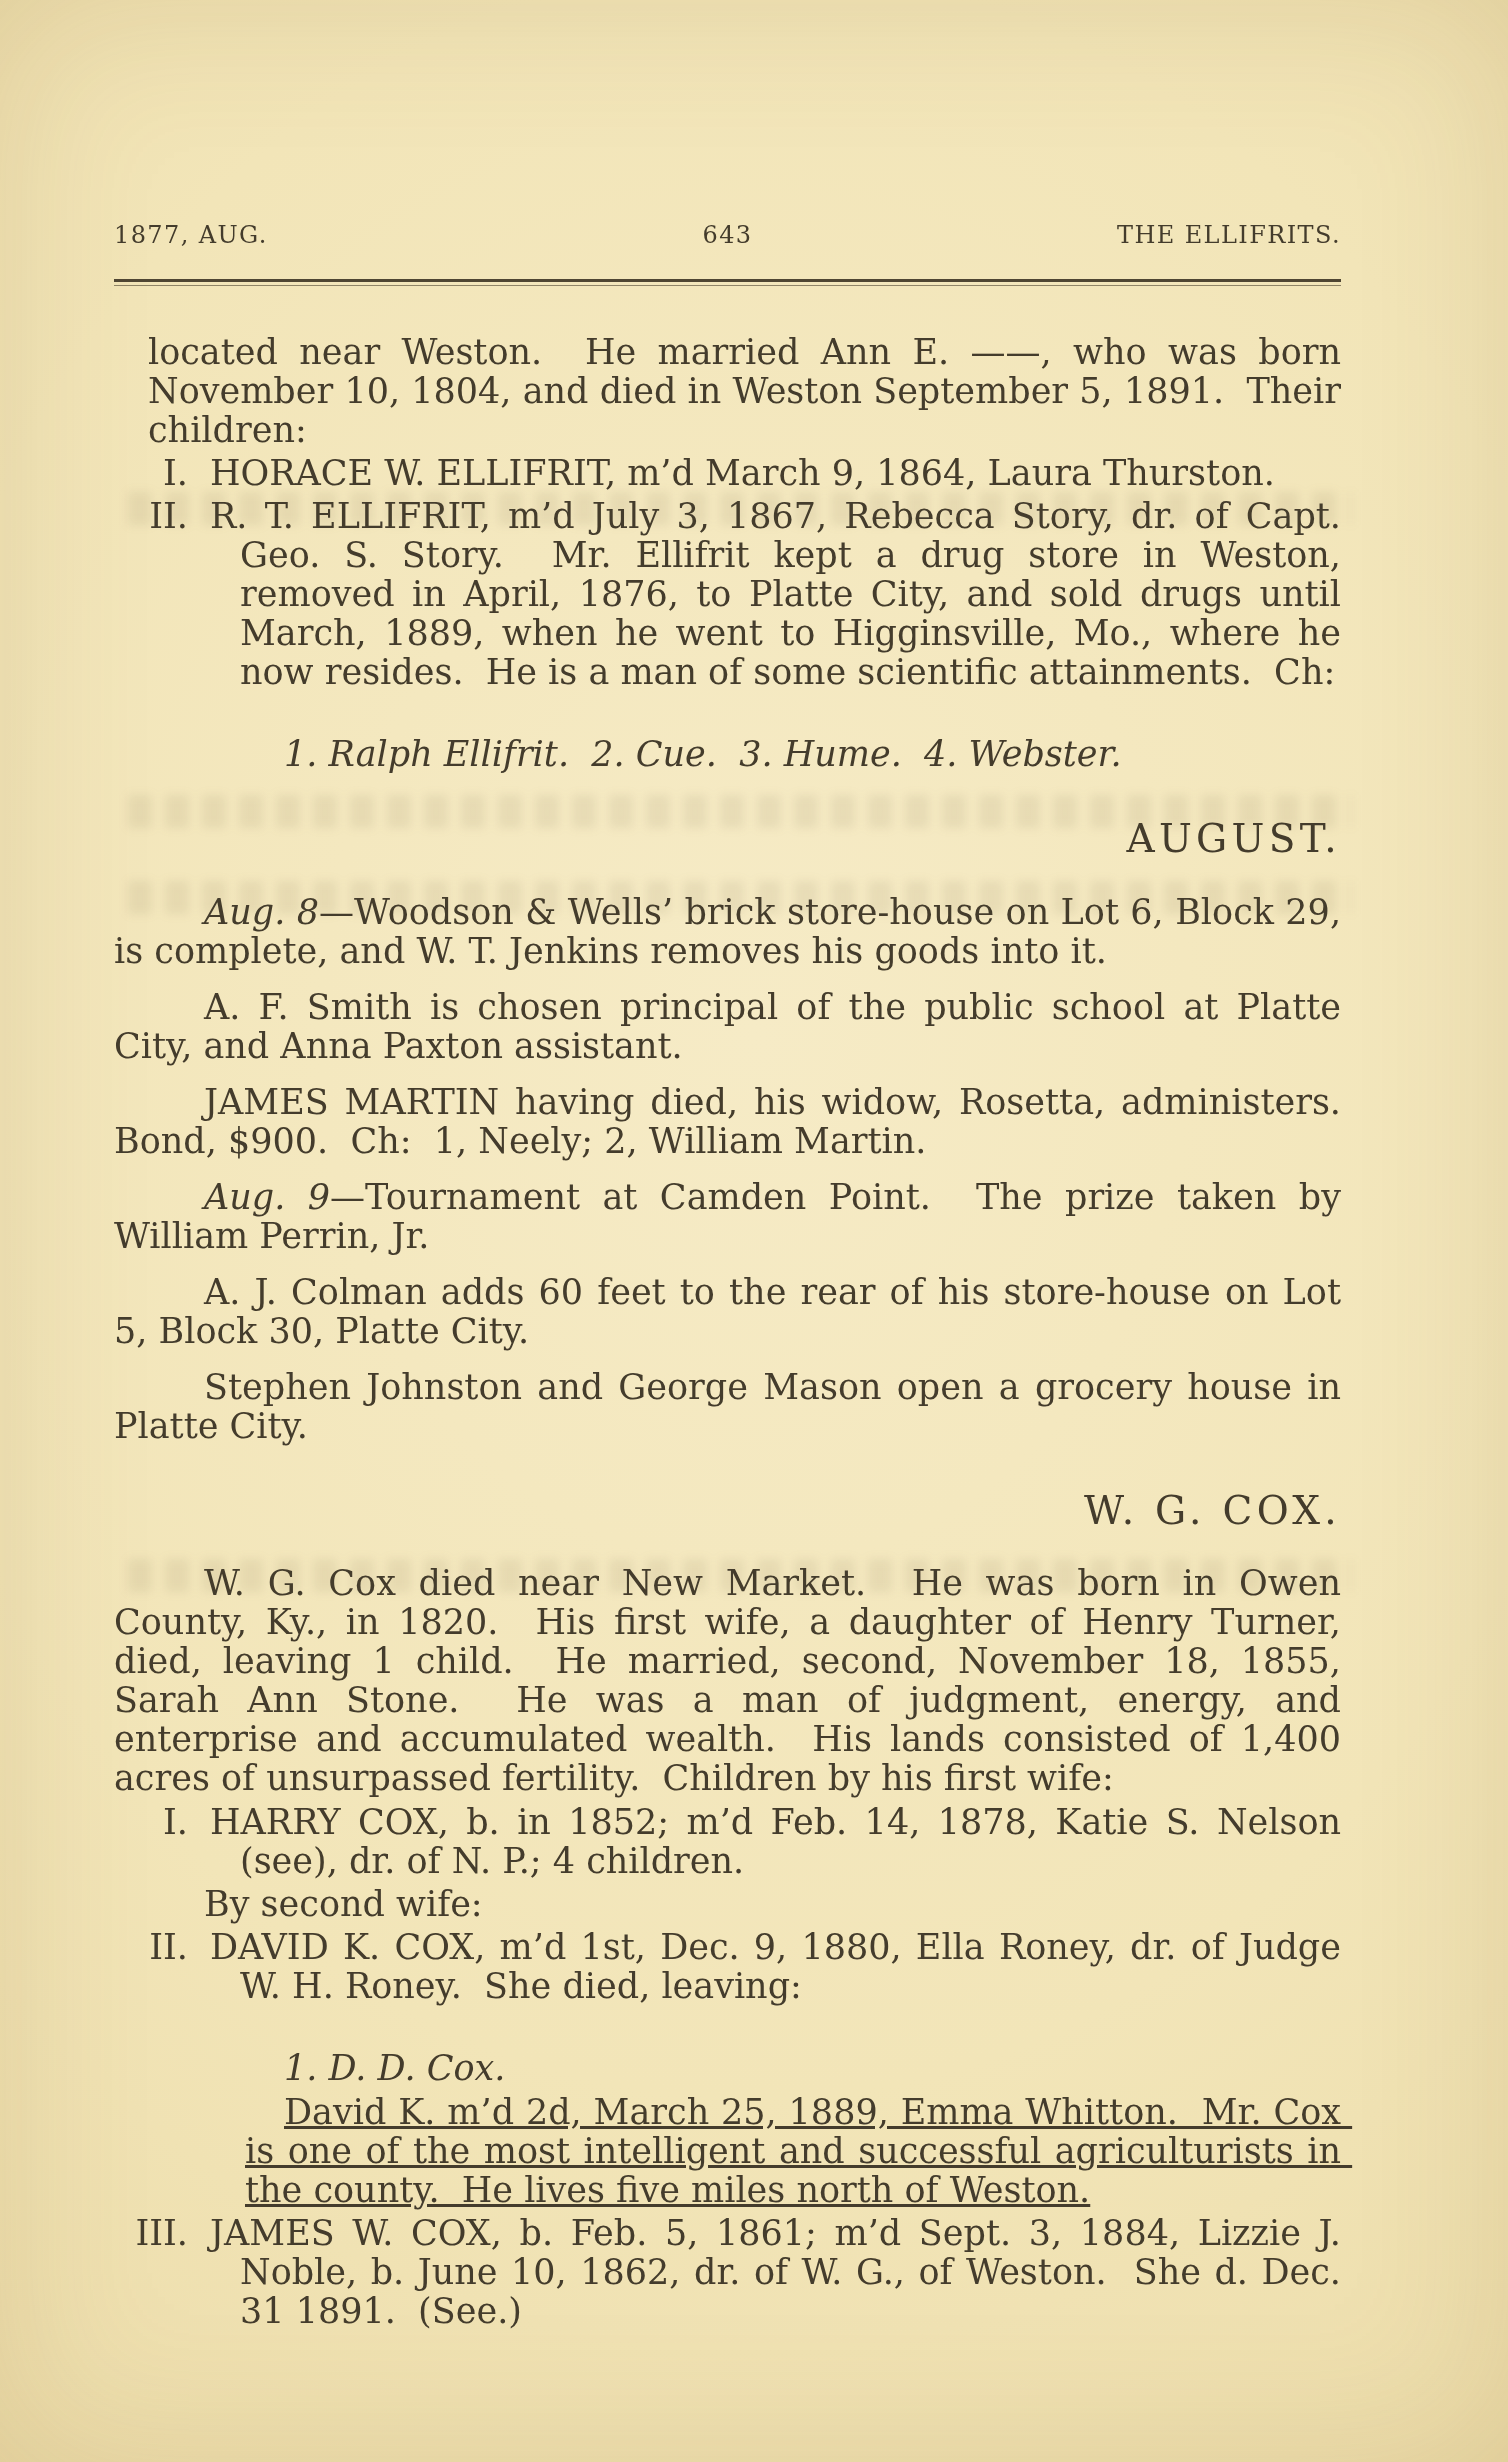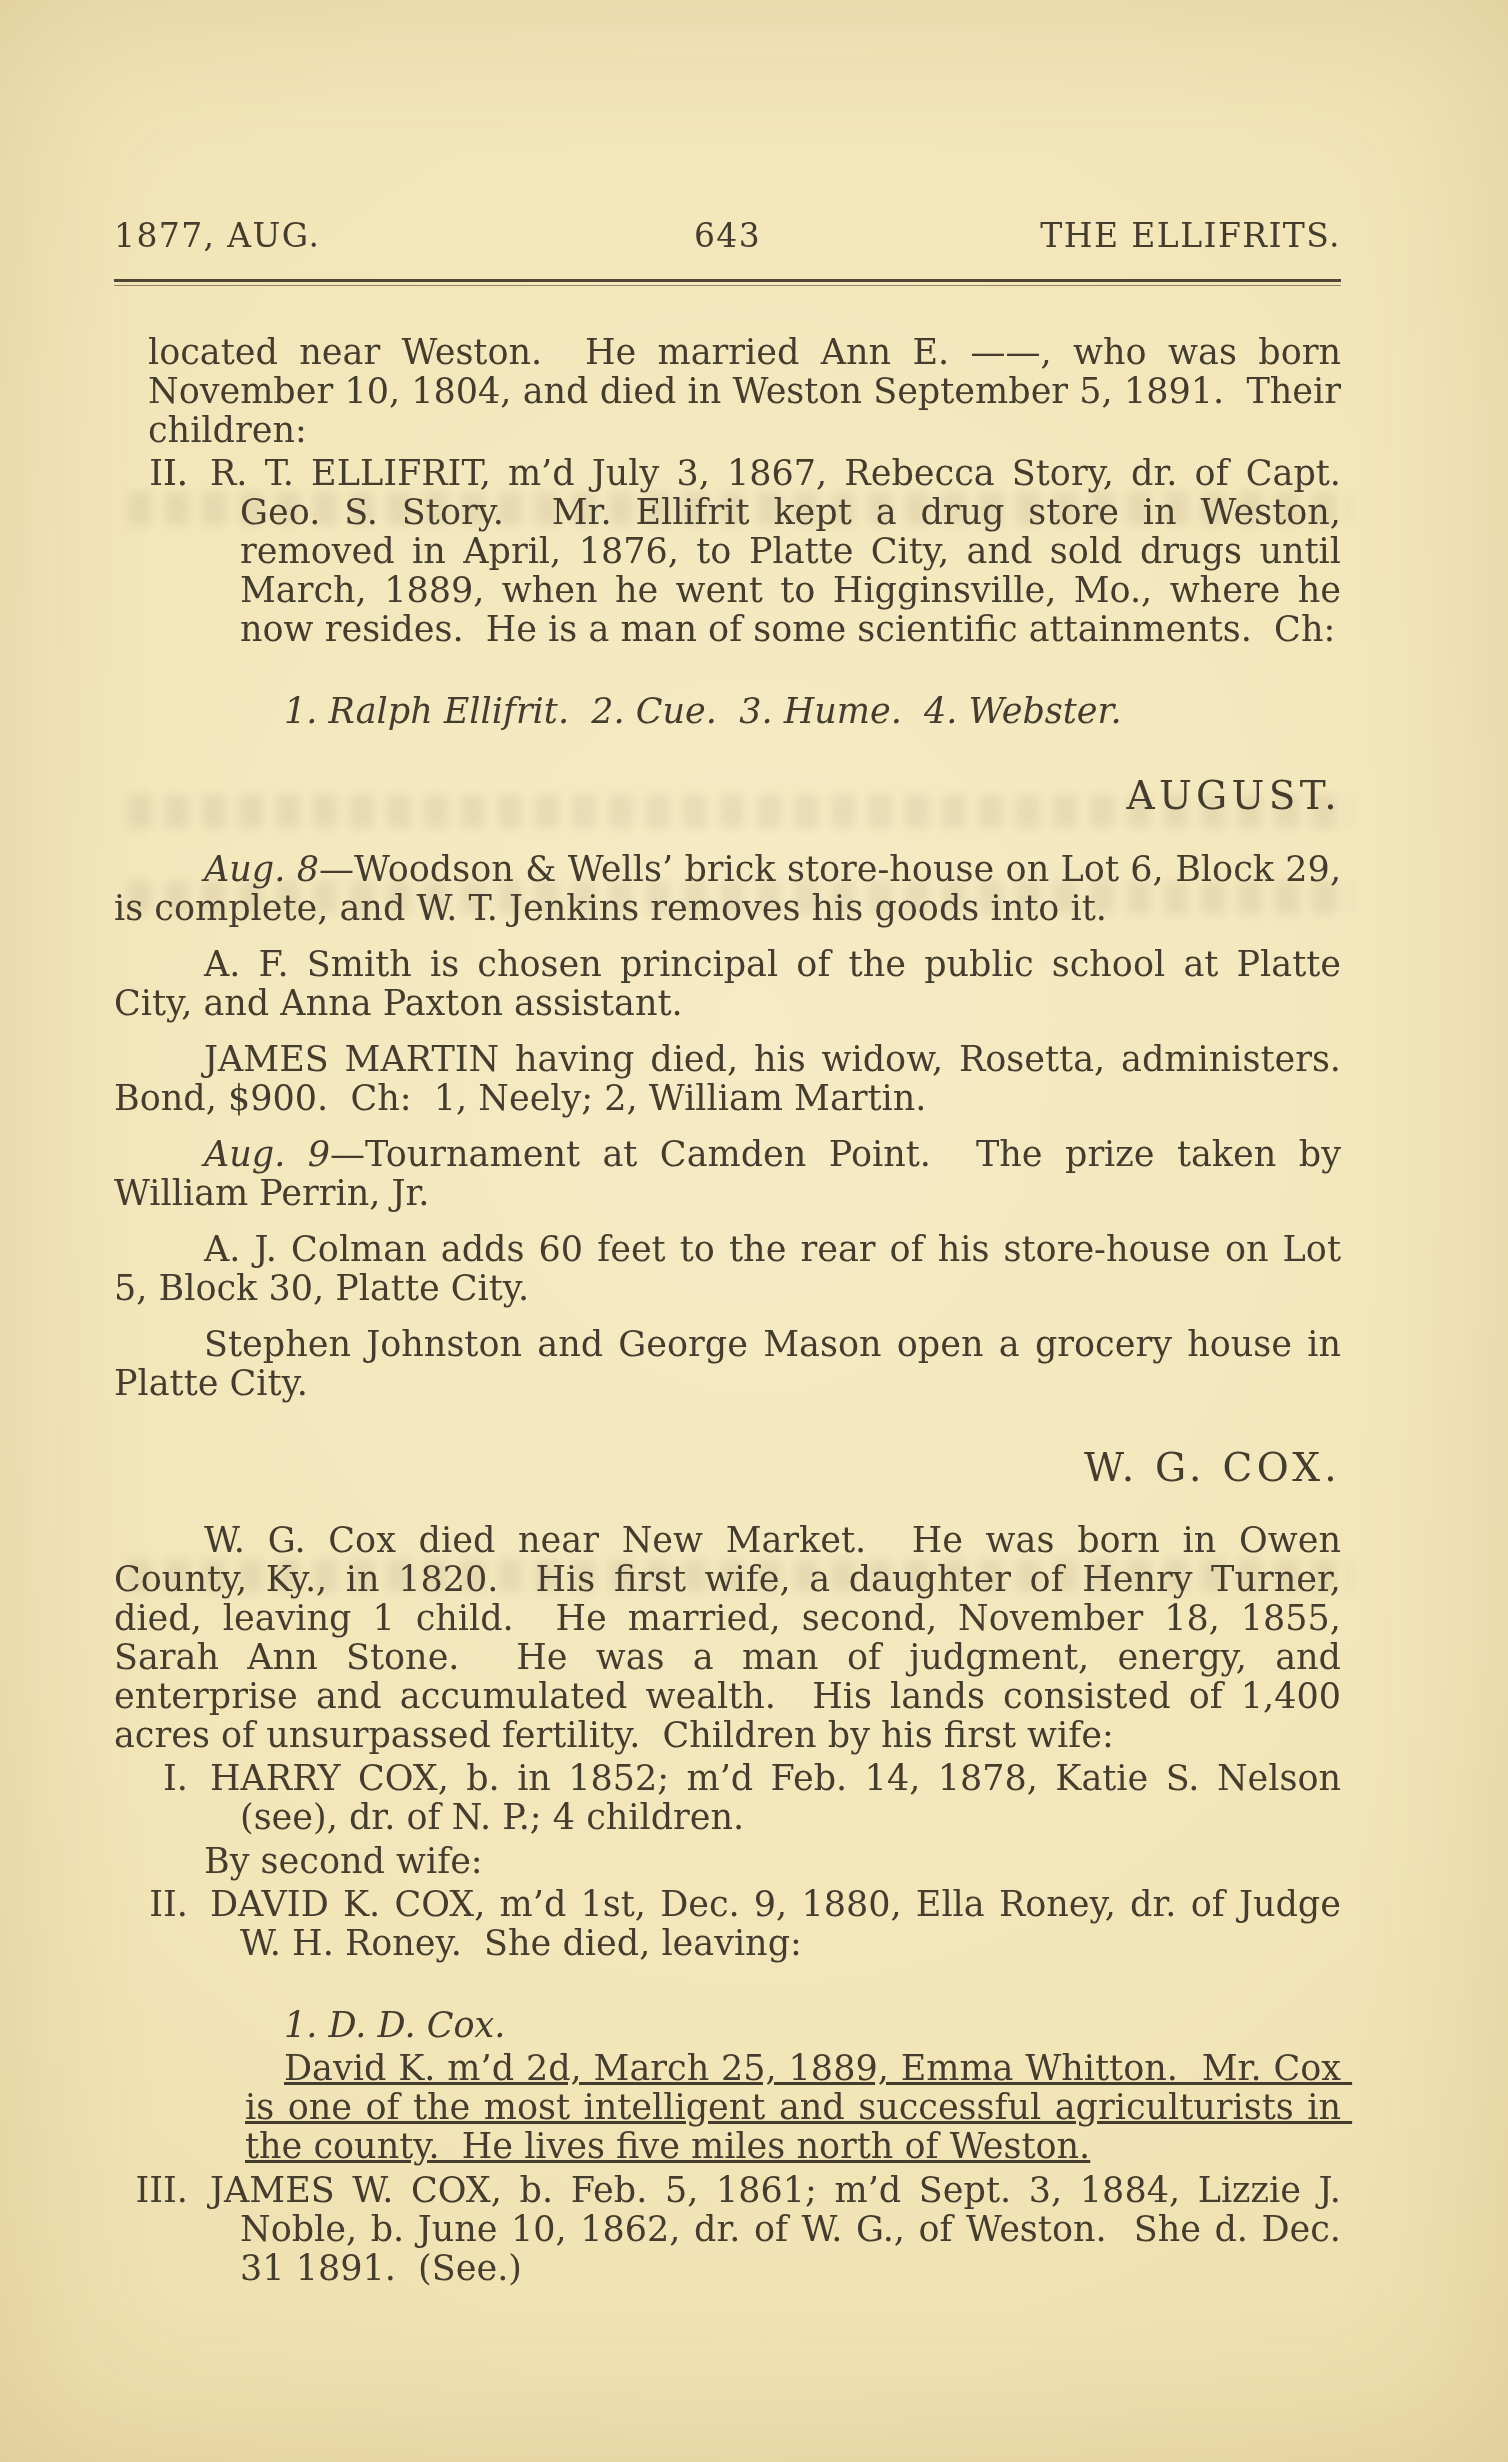--- a/index.html
+++ b/index.html
@@ -17,21 +17,21 @@
   }
   .inner {
     position: relative;
     padding: 216px 168px 0 114px;
   }
   .running-head {
     position: relative;
     display: flex;
     justify-content: space-between;
     align-items: center;
-    font-size: 33px;
+    font-size: 24px;
     line-height: 39px;
     letter-spacing: 1.4px;
   }
   .running-head .center {
     position: absolute;
     left: 50%;
     transform: translateX(-50%);
   }
   .rule {
     margin-top: 24px;
@@ -98,21 +98,21 @@
 
   <div class="inner">
     <div class="running-head">
       <span>1877, AUG.</span>
       <span class="center">643</span>
       <span>THE ELLIFRITS.</span>
     </div>
     <div class="rule"></div>
     <div class="body-text">
         <p class="plain"><span>located near Weston.  He married Ann E. ——, who was born November 10, 1804, and died in Weston September 5, 1891.  Their children:</span></p>
-        <p class="roman"><span class="mk">I.</span></p>
+        <p class="roman"><span class="mk">I.</span><span>HORACE W. ELLIFRIT, m’d March 9, 1864, Laura Thurston.</span></p>
         <p class="roman"><span class="mk">II.</span><span>R. T. ELLIFRIT, m’d July 3, 1867, Rebecca Story, dr. of Capt. Geo. S. Story.  Mr. Ellifrit kept a drug store in Weston, removed in April, 1876, to Platte City, and sold drugs until March, 1889, when he went to Higginsville, Mo., where he now resides.  He is a man of some scientific attainments.  Ch:</span></p>
         <p class="childline"><span class="it">1. Ralph Ellifrit.  2. Cue.  3. Hume.  4. Webster.</span></p>
         <h2 class="heading">AUGUST.</h2>
         <p class="entry"><span class="it">Aug. 8</span><span>—Woodson &amp; Wells’ brick store-house on Lot 6, Block 29, is complete, and W. T. Jenkins removes his goods into it.</span></p>
         <p class="entry"><span>A. F. Smith is chosen principal of the public school at Platte City, and Anna Paxton assistant.</span></p>
         <p class="entry"><span>JAMES MARTIN having died, his widow, Rosetta, administers.  Bond, $900.  Ch:  1, Neely; 2, William Martin.</span></p>
         <p class="entry"><span class="it">Aug. 9</span><span>—Tournament at Camden Point.  The prize taken by William Perrin, Jr.</span></p>
         <p class="entry"><span>A. J. Colman adds 60 feet to the rear of his store-house on Lot 5, Block 30, Platte City.</span></p>
         <p class="entry"><span>Stephen Johnston and George Mason open a grocery house in Platte City.</span></p>
         <h2 class="heading">W. G. COX.</h2>

